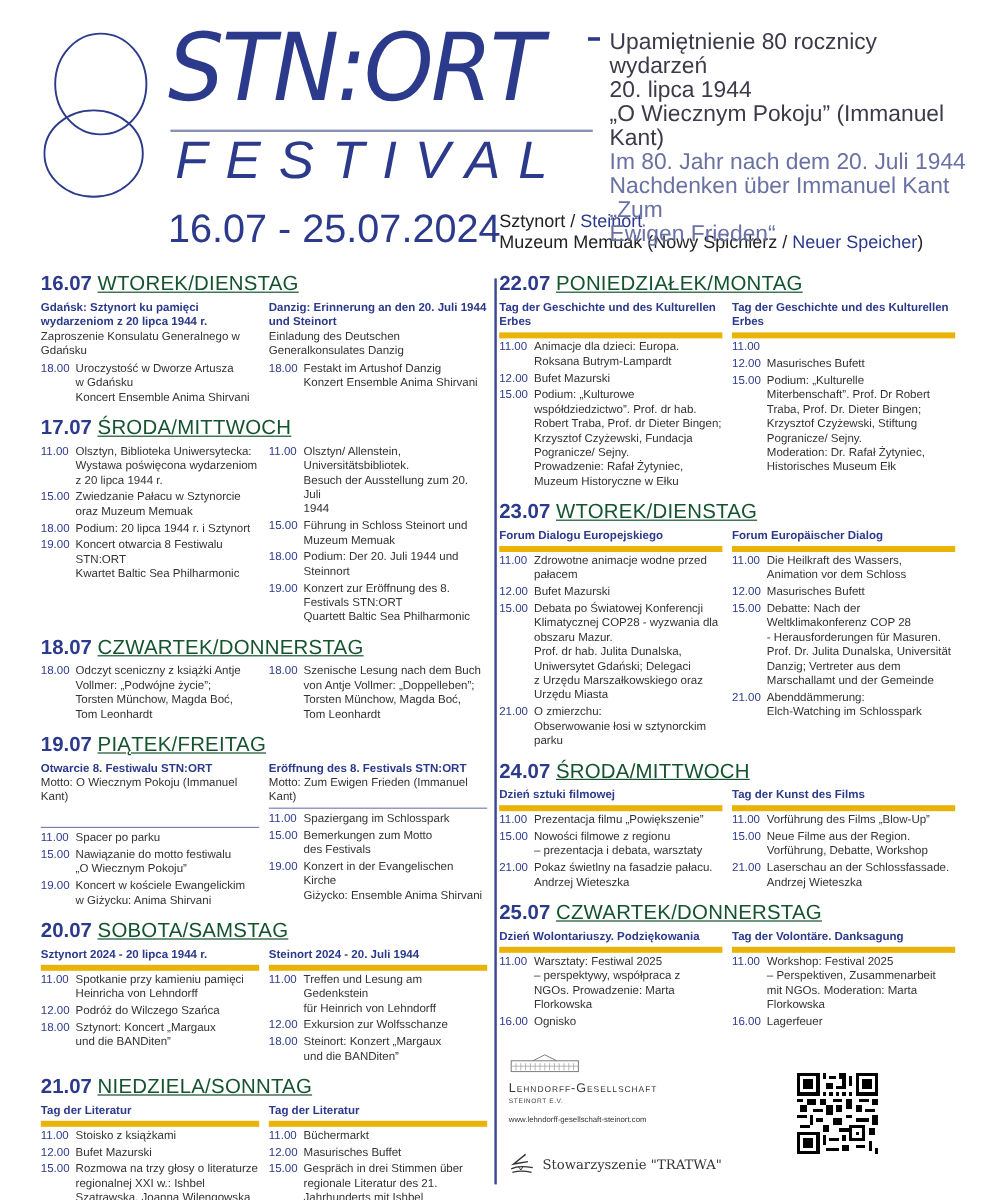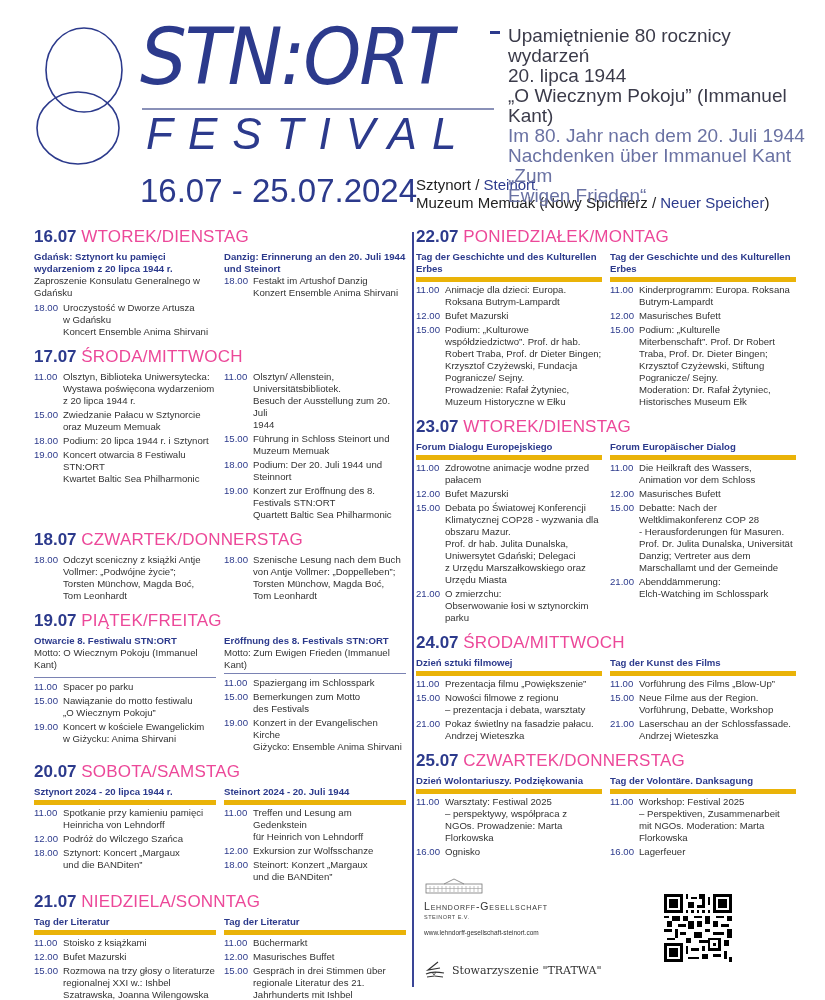--- a/index.html
+++ b/index.html
@@ -24,21 +24,21 @@
 
   
   .col { position: absolute; top: 226px; }
   .col-left { left: 34px; width: 372px; }
   .col-right { left: 416px; width: 380px; }
   .vdiv { position: absolute; left: 412px; top: 232px; width: 2px; height: 755px; background: #3a4596; }
 
   .day { margin-bottom: 6px; }
   .day-h { font-size: 17px; color: #2c3a8c; line-height: 22px; margin-bottom: 3px; }
   .day-h .d { font-weight: bold; }
-  .day-h .n { font-weight: normal; color: #ec4899; letter-spacing: 0.2px; }
+  .day-h .n { font-weight: normal; color: #14532d; letter-spacing: 0.2px; text-decoration: underline; }
   .cols2 { display: flex; gap: 8px; }
   .half { flex: 1 1 0; min-width: 0; }
   .sec { font-size: 9.6px; font-weight: bold; color: #2c3a8c; line-height: 12px; }
   .sec.ruled { border-bottom: 5px solid #eab308; padding-bottom: 2px; margin-bottom: 2px; }
   .intro { font-size: 9.6px; line-height: 12px; color: #333; margin-bottom: 3px; }
   .ev { display: flex; font-size: 9.6px; line-height: 12px; margin-bottom: 2px; }
   .ev .t { color: #2c3a8c; width: 29px; flex: 0 0 29px; }
   .ev .x { flex: 1; color: #333; white-space: pre-line; }
 
   
@@ -90,20 +90,21 @@
           <div class="intro">Zaproszenie Konsulatu Generalnego w Gdańsku</div>
           <div class="ev">
             <span class="t">18.00</span>
             <span class="x">Uroczystość w Dworze Artusza
 w Gdańsku
 Koncert Ensemble Anima Shirvani</span>
           </div>
         </div>
         <div class="half">
           <div class="sec">Danzig: Erinnerung an den 20. Juli 1944 und Steinort</div>
+          <div class="intro">Einladung des Deutschen Generalkonsulates Danzig</div>
           <div class="ev">
             <span class="t">18.00</span>
             <span class="x">Festakt im Artushof Danzig
 Konzert Ensemble Anima Shirvani</span>
           </div>
         </div>
       </div>
     </div>
     <div class="day">
       <div class="day-h"><span class="d">17.07</span> <span class="n">ŚRODA/MITTWOCH</span></div>
@@ -179,21 +180,21 @@
 Tom Leonhardt</span>
           </div>
         </div>
       </div>
     </div>
     <div class="day">
       <div class="day-h"><span class="d">19.07</span> <span class="n">PIĄTEK/FREITAG</span></div>
       <div class="cols2">
         <div class="half">
           <div class="sec">Otwarcie 8. Festiwalu STN:ORT</div>
-          <div class="intro" style="border-bottom: 1px solid rgb(122, 130, 179); padding-bottom: 6px;">Motto: O Wiecznym Pokoju (Immanuel Kant)</div>
+          <div class="intro" style="border-bottom: 1px solid rgb(122, 130, 179); padding-bottom: 18px;">Motto: O Wiecznym Pokoju (Immanuel Kant)</div>
           <div class="ev">
             <span class="t">11.00</span>
             <span class="x">Spacer po parku</span>
           </div>
           <div class="ev">
             <span class="t">15.00</span>
             <span class="x">Nawiązanie do motto festiwalu
 „O Wiecznym Pokoju”</span>
           </div>
           <div class="ev">
@@ -327,22 +328,20 @@
 Krzysztof Czyżewski, Fundacja
 Pogranicze/ Sejny.
 Prowadzenie: Rafał Żytyniec,
 Muzeum Historyczne w Ełku</span>
           </div>
         </div>
         <div class="half">
           <div class="sec ruled">Tag der Geschichte und des Kulturellen Erbes</div>
           <div class="ev">
             <span class="t">11.00</span>
-            <span class="x">Kinderprogramm: Europa. Roksana
-Butrym-Lampardt</span>
           </div>
           <div class="ev">
             <span class="t">12.00</span>
             <span class="x">Masurisches Bufett</span>
           </div>
           <div class="ev">
             <span class="t">15.00</span>
             <span class="x">Podium: „Kulturelle
 Miterbenschaft”. Prof. Dr Robert
 Traba, Prof. Dr. Dieter Bingen;

